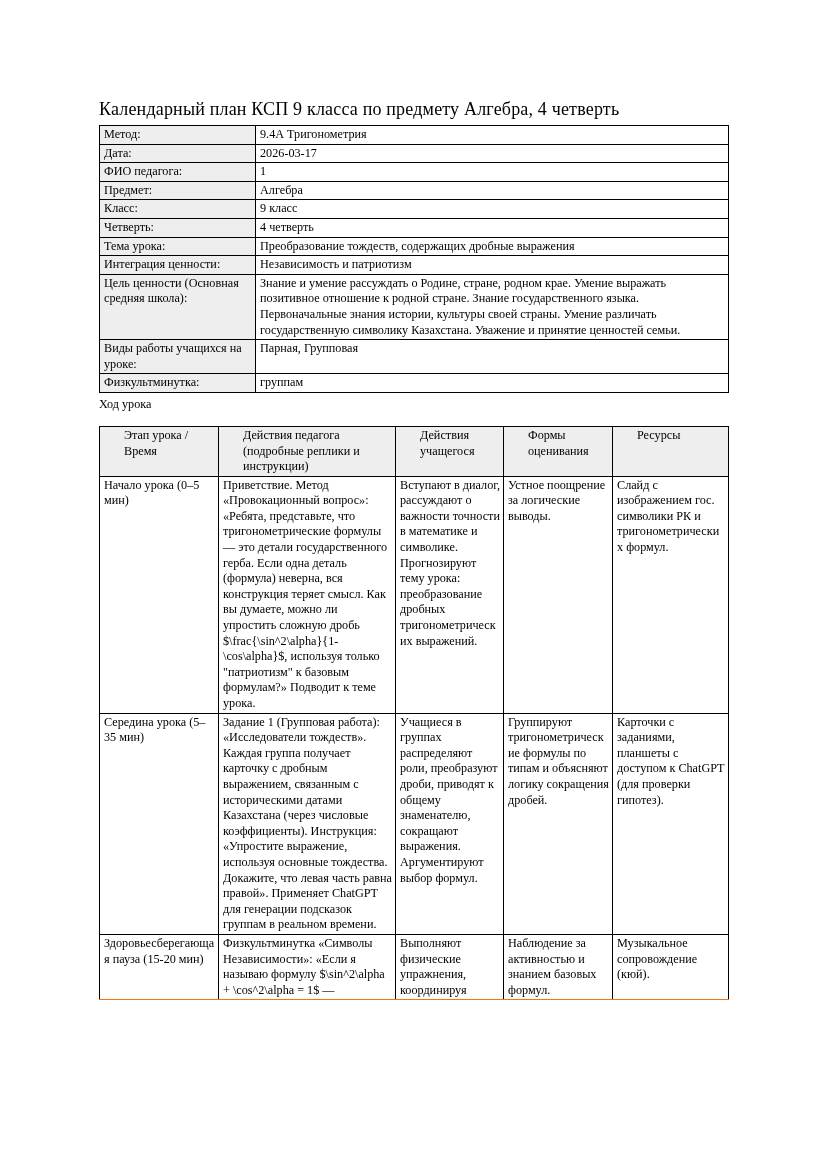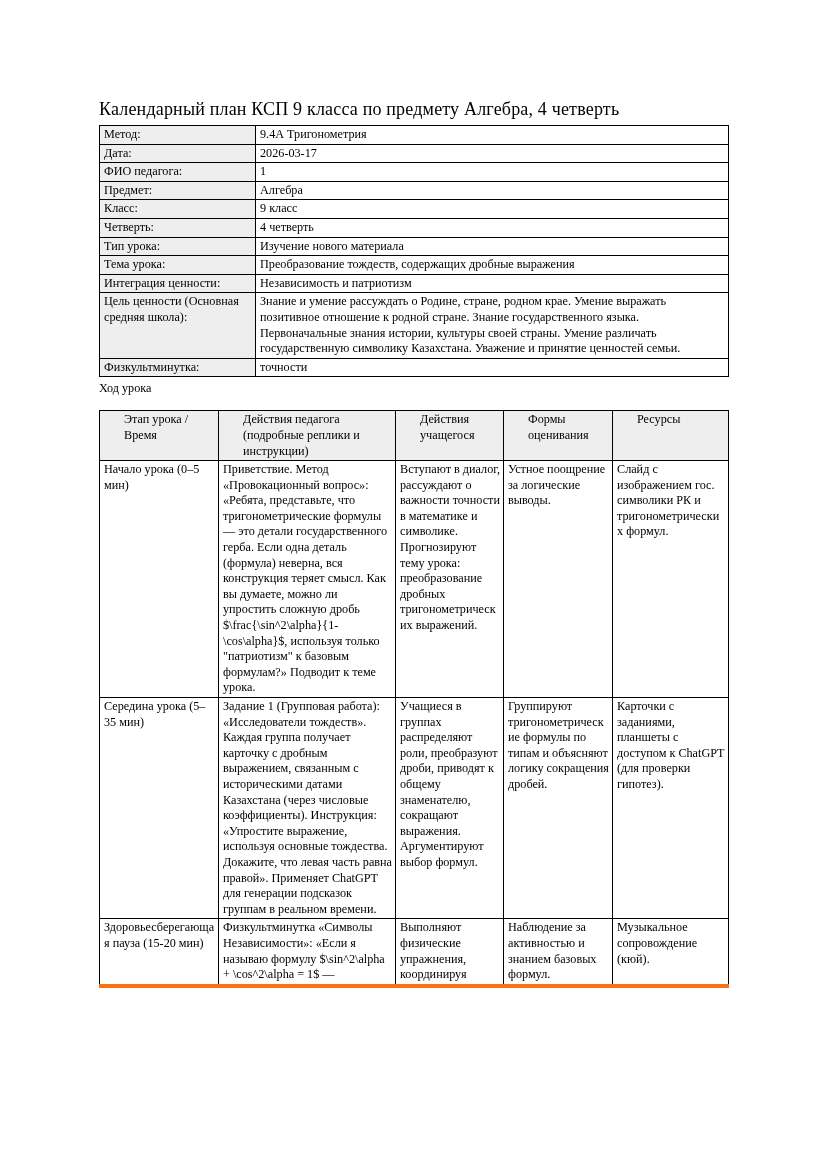--- a/index.html
+++ b/index.html
@@ -64,21 +64,21 @@
   
   .flow-table col.c1 { width: 119px; }
   .flow-table col.c2 { width: 177px; }
   .flow-table col.c3 { width: 108px; }
   .flow-table col.c4 { width: 109px; }
   .flow-table col.c5 { width: 116px; }
   .flow-table thead td { background: #eeeeee; padding-left: 24px; }
   .flow-table tbody td { background: #ffffff; }
   .flow-table thead td,
   .flow-table tbody td { height: 1px; }
-  .clipped-row td { border-bottom: 4px solid #f97316; }
+  .clipped-row td { border-bottom: 1px solid #f97316; }
 </style>
 </head>
 <body>
 
 <div class="page">
   <div class="content">
 
     <div class="doc-title">Календарный план КСП 9 класса по предмету Алгебра, 4 четверть</div>
 
     <table class="info-table">
@@ -105,38 +105,38 @@
         </tr>
         <tr>
           <td class="label">Класс:</td>
           <td class="value">9 класс</td>
         </tr>
         <tr>
           <td class="label">Четверть:</td>
           <td class="value">4 четверть</td>
         </tr>
         <tr>
-          <td class="label">Тип урока:</td>
-          <td class="value">Изучение нового материала</td>
-        </tr>
-        <tr>
           <td class="label">Тема урока:</td>
           <td class="value">Преобразование тождеств, содержащих дробные выражения</td>
         </tr>
         <tr>
           <td class="label">Интеграция ценности:</td>
           <td class="value">Независимость и патриотизм</td>
         </tr>
         <tr>
           <td class="label">Цель ценности (Основная средняя школа):</td>
           <td class="value">Знание и умение рассуждать о Родине, стране, родном крае. Умение выражать позитивное отношение к родной стране. Знание государственного языка. Первоначальные знания истории, культуры своей страны. Умение различать государственную символику Казахстана. Уважение и принятие ценностей семьи.</td>
         </tr>
         <tr>
+          <td class="label">Виды работы учащихся на уроке:</td>
+          <td class="value">Парная, Групповая</td>
+        </tr>
+        <tr>
           <td class="label">Физкультминутка:</td>
-          <td class="value">точности</td>
+          <td class="value">группам</td>
         </tr>
       </tbody>
     </table>
 
     <div class="section-label">Ход урока</div>
 
     <table class="flow-table">
       <colgroup>
         <col class="c1">
           <col class="c2">

